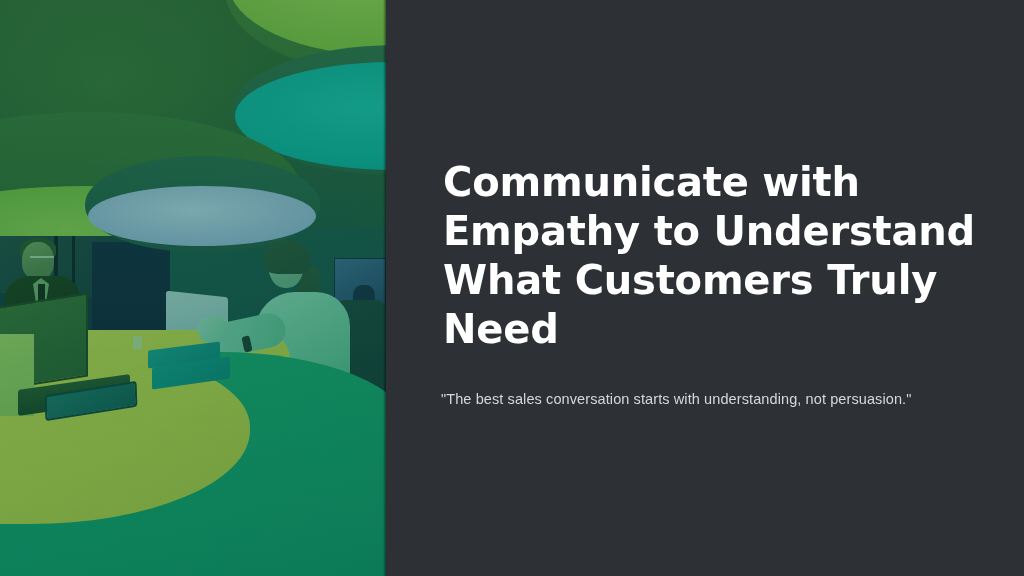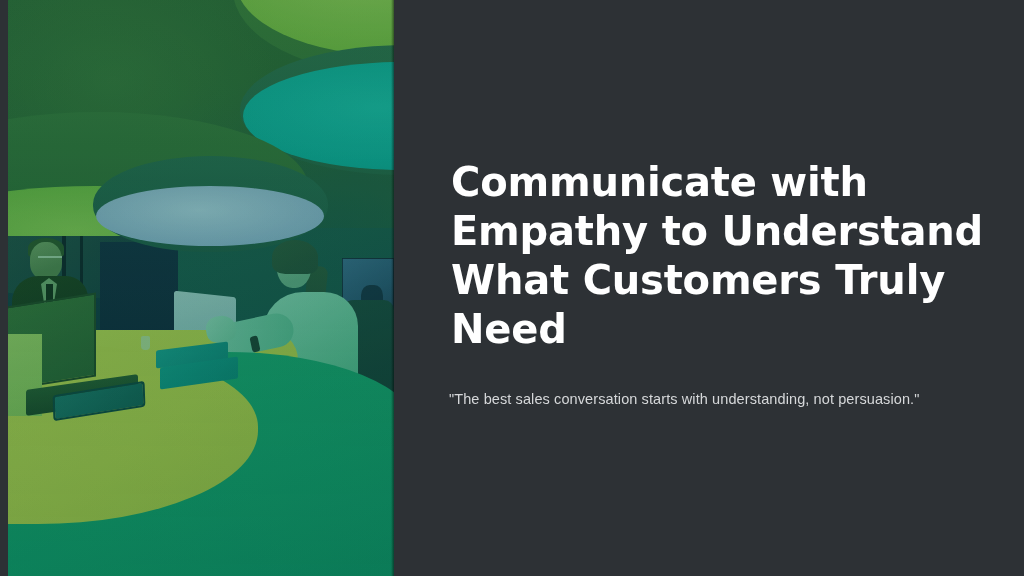--- a/index.html
+++ b/index.html
@@ -8,21 +8,20 @@
     overflow:hidden;
     background:#2d3135;
     font-family:"Liberation Sans", sans-serif;
   }
 
   .slide {
     position:relative;
     width:955px; height:576px;
     background:#14b8a6;
     display:block;
-    margin-left:8px;
   }
 
   
   .photo-panel {
     position:absolute;
     left:0; top:0;
     width:386px; height:576px;
     overflow:hidden;
     background:#2e6b33;
   }

